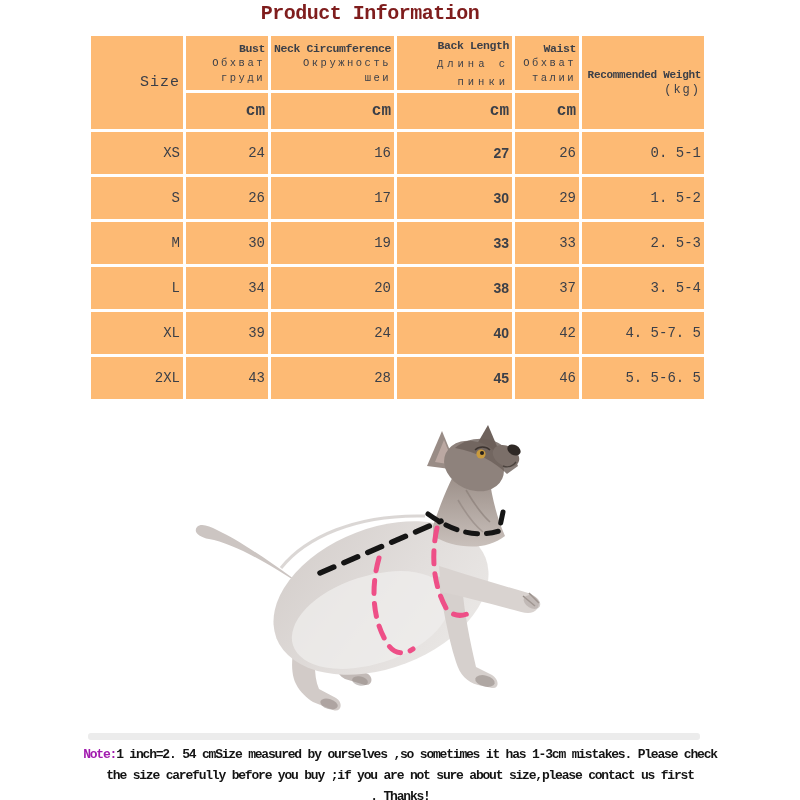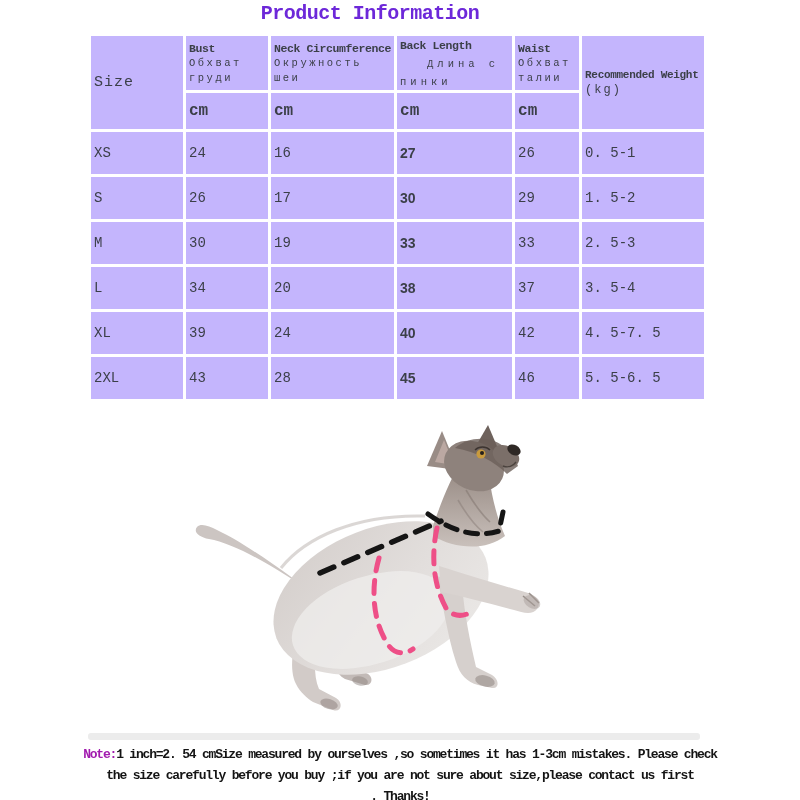--- a/index.html
+++ b/index.html
@@ -2,27 +2,27 @@
 <html><head>
 <meta charset="utf-8">
 <style>
   html,body{margin:0;padding:0;background:#ffffff;}
   #page{position:relative;width:800px;height:800px;background:#ffffff;overflow:hidden;
         font-family:"Liberation Mono", monospace;}
 
   
   .title{position:absolute;top:2px;left:0;width:740px;text-align:center;
          font-family:"Liberation Mono", monospace;font-weight:700;font-size:20px;
-         letter-spacing:-0.5px;color:#6d28d9;}
+         letter-spacing:-0.5px;color:#7f1d1d;}
 
   
   .chart-wrap{position:absolute;left:88px;top:33px;}
   table.sizechart{border-collapse:separate;border-spacing:3px;background:#ffffff;}
-  table.sizechart td{padding:0 3px;text-align:left;vertical-align:middle;
-         color:#3b3f48;background:#c4b5fd;}
+  table.sizechart td{padding:0 3px;text-align:right;vertical-align:middle;
+         color:#3b3f48;background:#fdba74;}
   td.hcell{background:#d2d2d2;}
   .hrow1 td{height:52px;}
   .hrow2 td{height:36px;font-size:16px;font-weight:bold;}
   tr.drow td{height:42px;font-size:14px;}
   td.size-head{font-size:15px;letter-spacing:1px;}
   .en{display:block;font-size:11.5px;font-weight:700;letter-spacing:-0.4px;white-space:nowrap;line-height:15px;}
   .ru{display:block;font-size:10.5px;letter-spacing:2.5px;line-height:15px;word-break:normal;}
   td.break-col{padding:0 8px;}
   td.break-col .en,td.break-col .ru{display:inline;word-break:break-all;}
   td.break-col .ru{letter-spacing:4px;margin-left:27px;}

